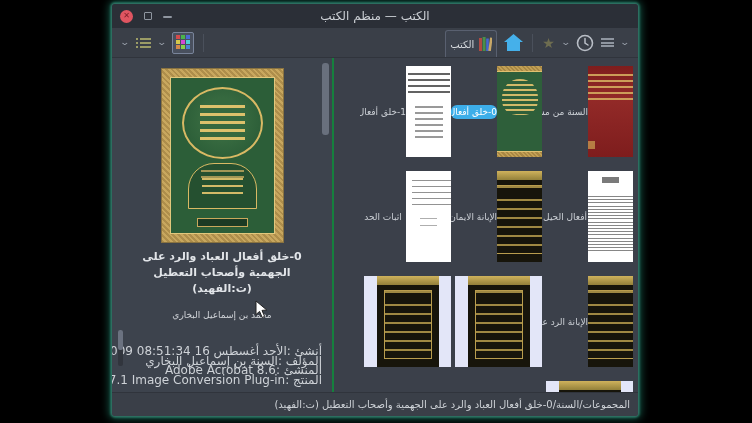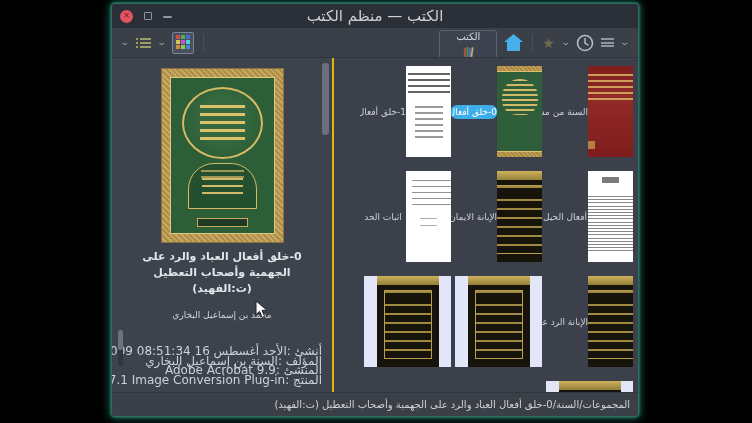--- a/index.html
+++ b/index.html
@@ -15,40 +15,40 @@
     border:1px solid #2c6e60;
     display:flex;flex-direction:column;
   }
 
   
   .titlebar{position:relative;height:24px;background:#2b2f37;flex:0 0 24px;display:flex;align-items:center;padding:0 8px;}
   .tb-btns{display:flex;align-items:center;gap:11px;}
   .btn-close{width:13px;height:13px;border-radius:50%;background:#e05561;display:flex;align-items:center;justify-content:center;color:#7d1d27;font-size:8px;line-height:1;font-weight:bold;}
   .btn-restore{width:8px;height:8px;border:1.4px solid #8f96a0;border-radius:1px;}
   .btn-min{width:9px;height:2px;background:#8f96a0;border-radius:1px;margin-top:1px;}
-  .tb-title{position:absolute;left:0;right:0;text-align:center;font-size:15px;color:#cdd1d6;}
+  .tb-title{position:absolute;left:0;right:0;text-align:center;font-size:12px;color:#cdd1d6;}
 
   
   .toolbar{height:30px;flex:0 0 30px;background:#3a3f48;display:flex;align-items:center;padding:0 9px;gap:7px;border-bottom:1px solid #30343c;}
   .chev{color:#9aa1ab;font-size:9px;line-height:1;transform:scaleX(1.4);}
   .tool-sep{width:1px;height:18px;background:#4a505b;margin:0 2px;}
   .icon-btn{display:flex;align-items:center;justify-content:center;}
   .covers-btn{width:22px;height:22px;background:#49505e;border:1px solid #79849a;border-radius:2px;}
   .spacer{flex:1;}
-  .tab{height:27px;margin-top:6px;align-self:flex-end;display:flex;align-items:center;gap:5px;padding:0 16px;background:#3d434e;border:1px solid #596070;border-bottom:none;border-radius:3px 3px 0 0;flex-direction:column;}
+  .tab{height:27px;margin-top:6px;align-self:flex-end;display:flex;align-items:center;gap:5px;padding:0 4px;background:#3d434e;border:1px solid #596070;border-bottom:none;border-radius:3px 3px 0 0;}
   .tab-label{font-size:10px;color:#d6d9dd;}
   .star-glyph{color:#6e6d50;font-size:14px;line-height:1;}
   .burger{width:13px;height:9px;border-top:2px solid #8f96a0;border-bottom:2px solid #8f96a0;position:relative;}
   .burger::before{content:"";position:absolute;left:0;right:0;top:1.5px;height:2px;background:#8f96a0;}
 
   
   .main{flex:1;display:flex;overflow:hidden;}
 
   
-  .preview{width:222px;flex:0 0 222px;background:#3d434d;border-right:2px solid #eab308;position:relative;overflow:hidden;}
+  .preview{width:222px;flex:0 0 222px;background:#3d434d;border-right:2px solid #15803d;position:relative;overflow:hidden;}
   .pv-scroll{position:absolute;right:3px;top:5px;width:7px;height:72px;background:#69707d;border-radius:3px;}
   .meta-scroll{position:absolute;left:6px;top:272px;width:5px;height:36px;background:#31353d;border-radius:2px;}
   .meta-scroll .thumb{width:5px;height:20px;background:#6b7280;border-radius:2px;}
 
   .pcov{width:121px;height:173px;margin:11px auto 0;position:relative;background:#c8a75e;
     background-image:repeating-linear-gradient(45deg,rgba(125,95,40,.35) 0 2px,transparent 2px 4px);
     box-shadow:0 0 0 1px #8a7340;}
   .pcov-in{position:absolute;inset:8px;background:#2c5e38;border:1px solid #e2c87c;}
   .pcov-medal{position:absolute;top:9px;left:11px;right:11px;height:72px;border-radius:50%;border:2px solid #d8b964;background:radial-gradient(circle at 50% 45%,#36693f 40%,#2c5e38 75%);}
   .pcov-medal::before{content:"";position:absolute;left:16px;right:16px;top:16px;height:40px;background:repeating-linear-gradient(to bottom,rgba(230,198,110,.95) 0 3px,transparent 3px 8px);}
@@ -177,21 +177,21 @@
             <div class="pcov-author"></div>
             <div class="pcov-arch"></div>
             <div class="pcov-band"></div>
           </div>
         </div>
         <div class="pv-title">0-خلق أفعال العباد والرد على الجهمية وأصحاب التعطيل (ت:الفهيد)</div>
         <div class="pv-author">محمد بن إسماعيل البخاري</div>
         <div class="pv-meta">
             <div>أنشئ :الأحد أغسطس 16 08:51:34 2009 GMT</div>
             <div>المؤلف :السنة بن إسماعيل البخاري</div>
-            <div>المنشئ :Adobe Acrobat 9.9</div>
+            <div>المنشئ :Adobe Acrobat 8.6</div>
             <div>المنتج :Adobe Acrobat 7.1 Image Conversion Plug-in</div>
           </div>
 
         <div class="pv-scroll"></div>
         <div class="meta-scroll">
             <div class="thumb"></div>
           </div>
       </div>
 
       <div class="gridpanel">

